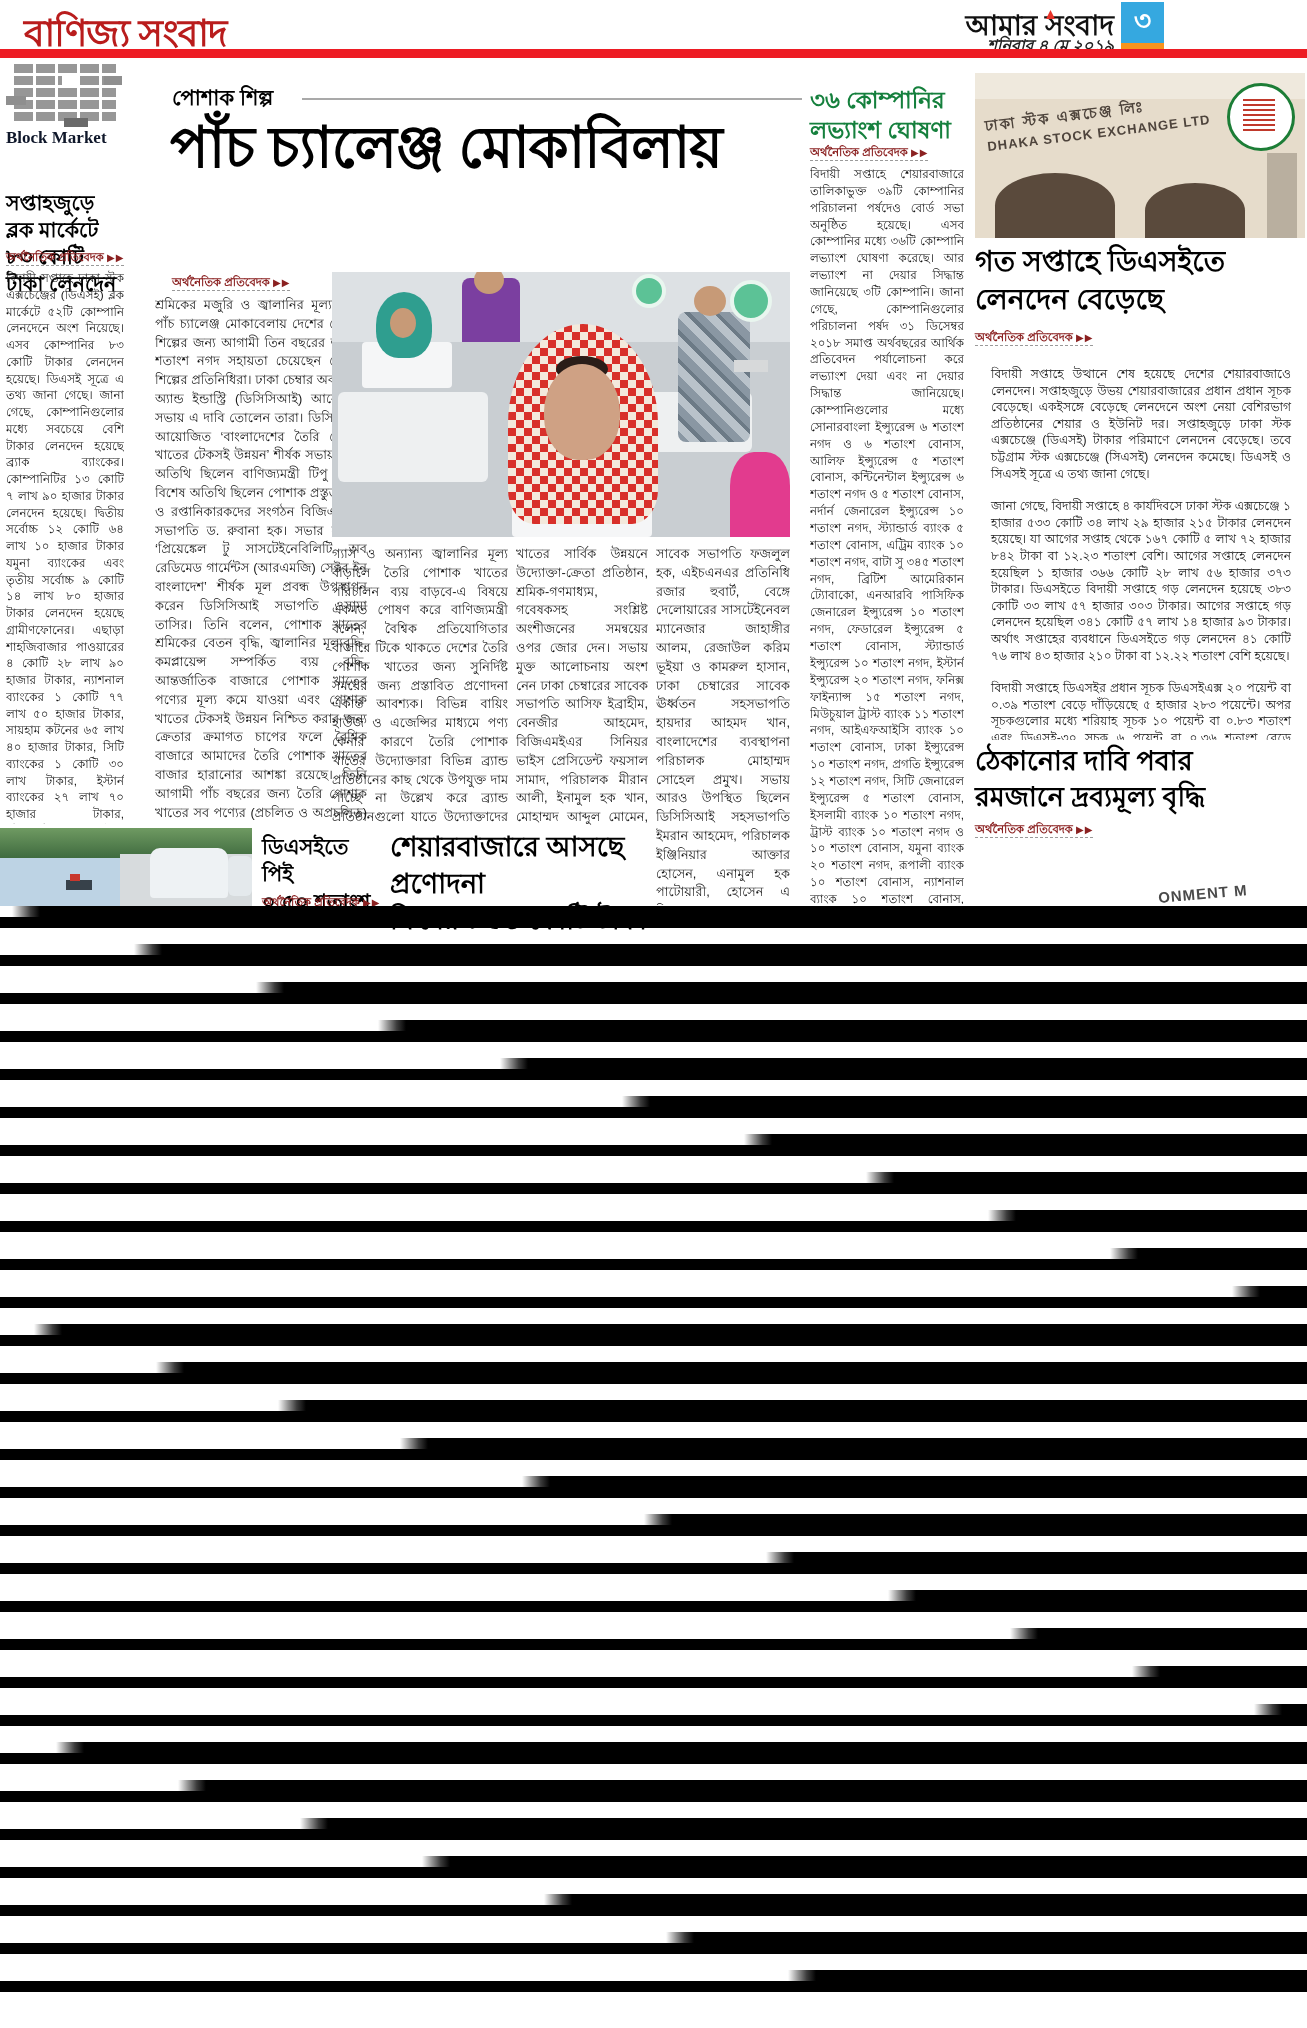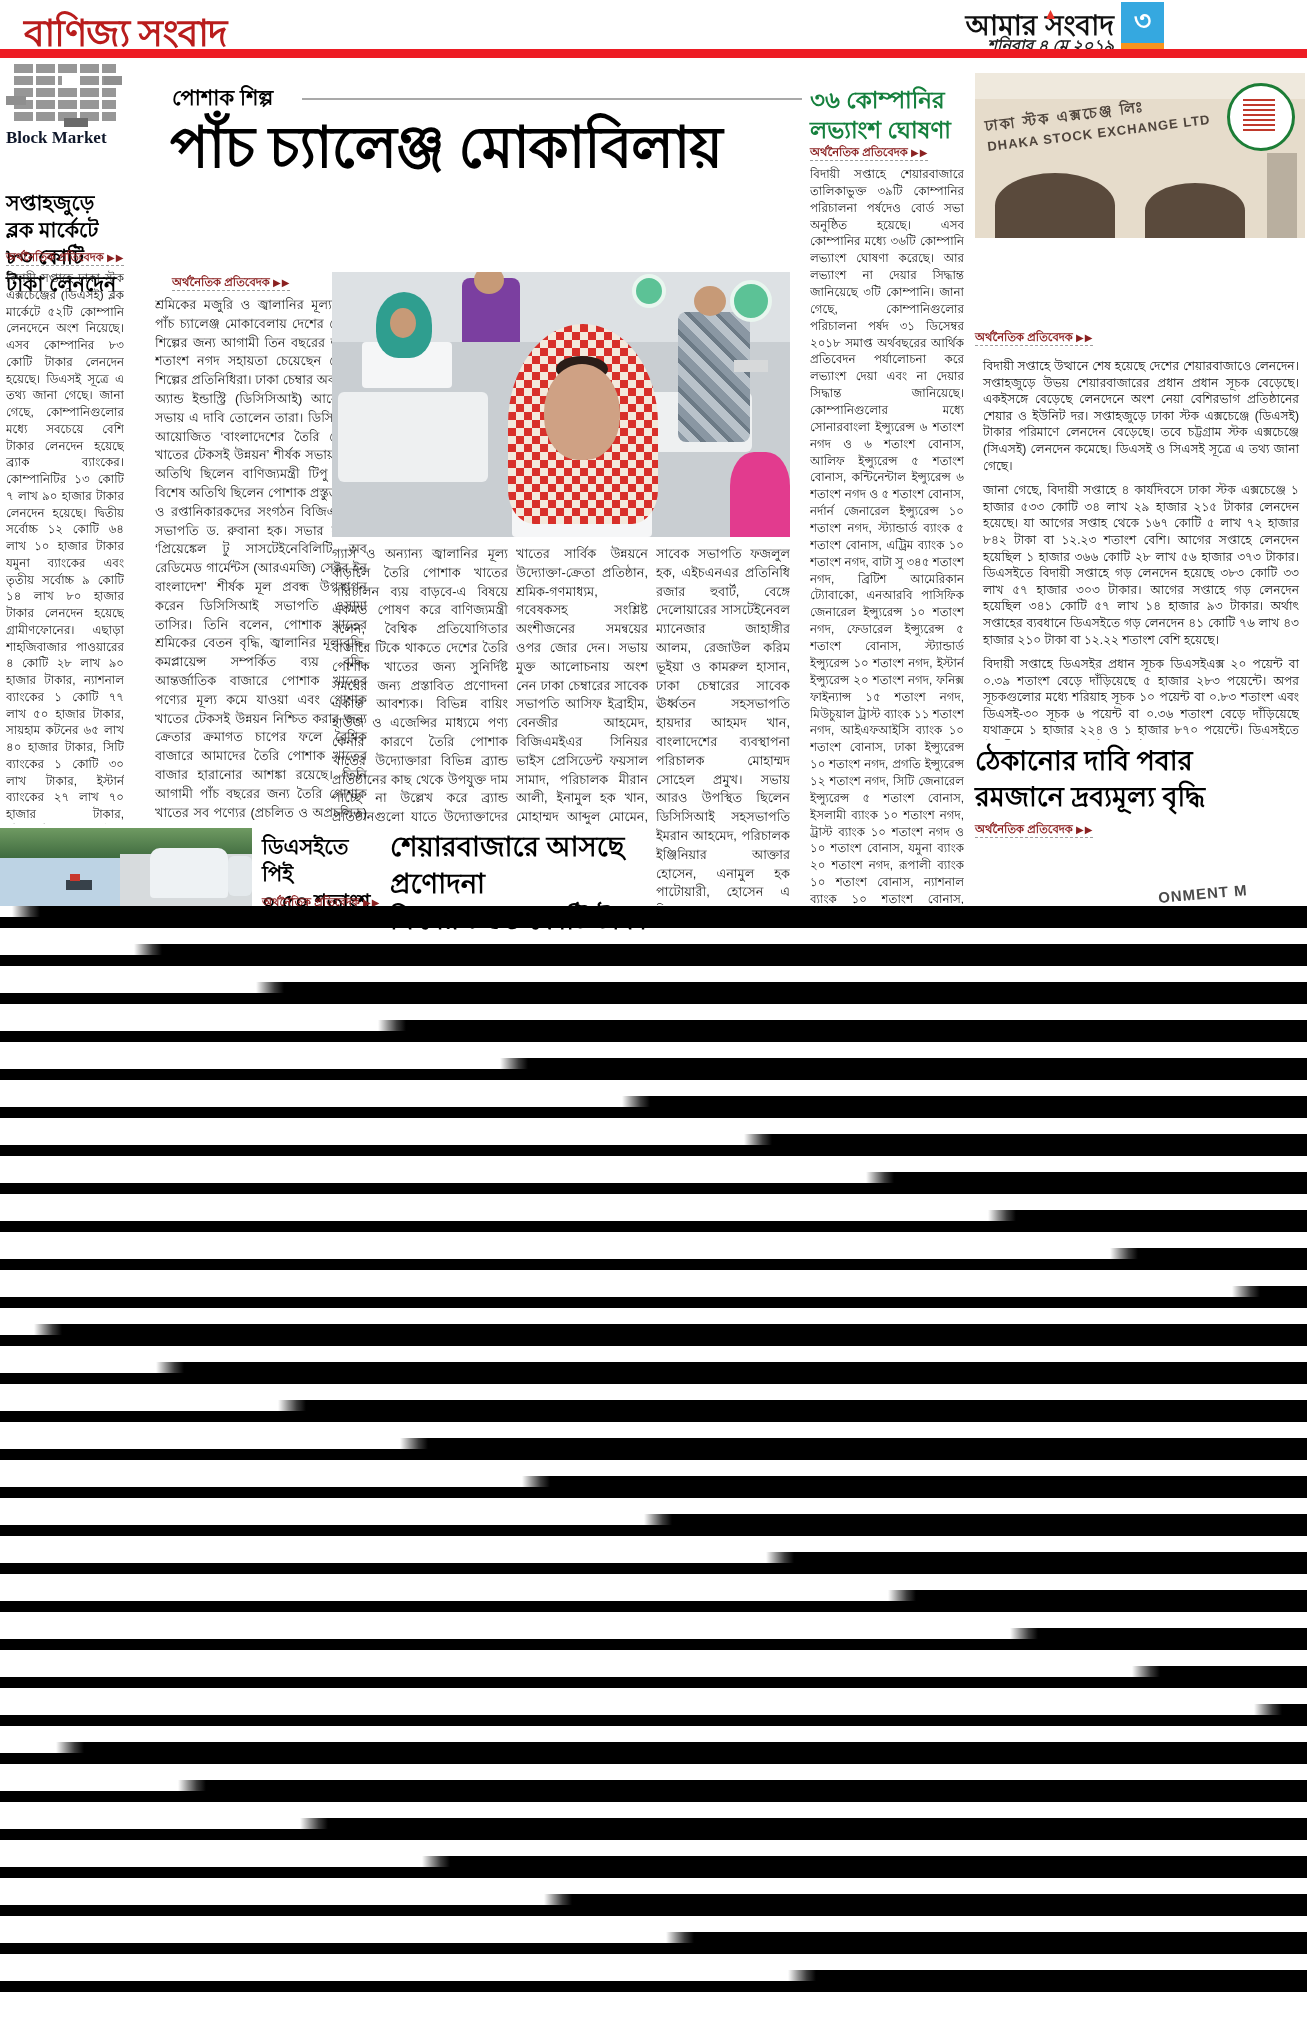--- a/index.html
+++ b/index.html
@@ -93,21 +93,21 @@
   .dp-sign-en{font-size:13px;letter-spacing:1px;}
   .dp-arch{background:#5a4a3c;border-radius:50% 50% 0 0;}
   .dp-win{background:#b9af9f;}
   .dp-logo{left:252px;top:10px;width:62px;height:62px;border-radius:50%;background:#fff;border:3px solid #1c7d36;}
   .dp-logo-hatch{left:268px;top:26px;width:32px;height:32px;
       background:repeating-linear-gradient(#c0392b 0 2px,#fff 2px 5px),
                  repeating-linear-gradient(90deg,rgba(192,57,43,.55) 0 2px,rgba(255,255,255,0) 2px 5px);}
   .dse-h{left:975px;top:243px;width:330px;font-size:28.5px;font-weight:bold;line-height:1.33;color:#000;}
   .dse-byline{left:975px;top:327px;}
   .dse-body{left:975px;top:350px;width:332px;height:390px;font-size:12.2px;line-height:1.36;}
-  .dse-body p{margin:8px;}
+  .dse-body p{margin:16px;}
   .ram-h{left:975px;top:744px;width:332px;font-size:27px;font-weight:bold;line-height:1.32;color:#000;}
   .ram-byline{left:975px;top:819px;}
   .ram-body{left:975px;top:841px;width:332px;height:64px;font-size:12.2px;line-height:1.36;}
   .banner-frag{left:1158px;top:885px;font-size:15px;color:#4a4a4a;font-weight:bold;
                letter-spacing:1px;transform:rotate(-5deg);}
 
   
   .glitch-region{left:0;top:0;width:1307px;height:2028px;pointer-events:none;}
   .glitch-bar{position:absolute;background:#000;}
   .glitch-cap{position:absolute;width:28px;height:11px;
@@ -208,20 +208,24 @@
       <div class="dp-sign-bn">ঢাকা স্টক এক্সচেঞ্জ লিঃ</div>
       <div class="dp-sign-en">DHAKA STOCK EXCHANGE LTD</div>
     </div>
     <div class="abs dp-logo"></div>
     <div class="abs dp-logo-hatch"></div>
     <div class="abs dp-arch" style="left:20px;top:100px;width:120px;height:65px;"></div>
     <div class="abs dp-arch" style="left:170px;top:110px;width:100px;height:55px;"></div>
     <div class="abs dp-win" style="left:292px;top:80px;width:30px;height:85px;"></div>
   </div>
 
+  <div class="abs dse-h">
+    <div>গত সপ্তাহে ডিএসইতে</div>
+    <div>লেনদেন বেড়েছে</div>
+  </div>
   <div class="abs dse-byline">
     <span class="byline"><span>অর্থনৈতিক প্রতিবেদক</span> <span class="arr">▶▶</span></span>
   </div>
   <div class="abs dse-body just clip">
     <p>বিদায়ী সপ্তাহে উত্থানে শেষ হয়েছে দেশের শেয়ারবাজাওে লেনদেন। সপ্তাহজুড়ে উভয় শেয়ারবাজারের প্রধান প্রধান সূচক বেড়েছে। একইসঙ্গে বেড়েছে লেনদেনে অংশ নেয়া বেশিরভাগ প্রতিষ্ঠানের শেয়ার ও ইউনিট দর। সপ্তাহজুড়ে ঢাকা স্টক এক্সচেঞ্জে (ডিএসই) টাকার পরিমাণে লেনদেন বেড়েছে। তবে চট্টগ্রাম স্টক এক্সচেঞ্জে (সিএসই) লেনদেন কমেছে। ডিএসই ও সিএসই সূত্রে এ তথ্য জানা গেছে।</p>
     <p>জানা গেছে, বিদায়ী সপ্তাহে ৪ কার্যদিবসে ঢাকা স্টক এক্সচেঞ্জে ১ হাজার ৫৩৩ কোটি ৩৪ লাখ ২৯ হাজার ২১৫ টাকার লেনদেন হয়েছে। যা আগের সপ্তাহ থেকে ১৬৭ কোটি ৫ লাখ ৭২ হাজার ৮৪২ টাকা বা ১২.২৩ শতাংশ বেশি। আগের সপ্তাহে লেনদেন হয়েছিল ১ হাজার ৩৬৬ কোটি ২৮ লাখ ৫৬ হাজার ৩৭৩ টাকার। ডিএসইতে বিদায়ী সপ্তাহে গড় লেনদেন হয়েছে ৩৮৩ কোটি ৩৩ লাখ ৫৭ হাজার ৩০৩ টাকার। আগের সপ্তাহে গড় লেনদেন হয়েছিল ৩৪১ কোটি ৫৭ লাখ ১৪ হাজার ৯৩ টাকার। অর্থাৎ সপ্তাহের ব্যবধানে ডিএসইতে গড় লেনদেন ৪১ কোটি ৭৬ লাখ ৪৩ হাজার ২১০ টাকা বা ১২.২২ শতাংশ বেশি হয়েছে।</p>
     <p>বিদায়ী সপ্তাহে ডিএসইর প্রধান সূচক ডিএসইএক্স ২০ পয়েন্ট বা ০.৩৯ শতাংশ বেড়ে দাঁড়িয়েছে ৫ হাজার ২৮৩ পয়েন্টে। অপর সূচকগুলোর মধ্যে শরিয়াহ সূচক ১০ পয়েন্ট বা ০.৮৩ শতাংশ এবং ডিএসই-৩০ সূচক ৬ পয়েন্ট বা ০.৩৬ শতাংশ বেড়ে দাঁড়িয়েছে যথাক্রমে ১ হাজার ২২৪ ও ১ হাজার ৮৭০ পয়েন্টে। ডিএসইতে বিদায়ী সপ্তাহে ৩৫০টি প্রতিষ্ঠান লেনদেনে অংশ নিয়েছে। প্রতিষ্ঠানগুলোর মধ্যে শেয়ার দর বেড়েছে ২২৪টির, কমেছে ১১০টির এবং অপরিবর্তিত রয়েছে ২৬টির শেয়ার ও ইউনিট দর।</p>
 
   </div>
 

